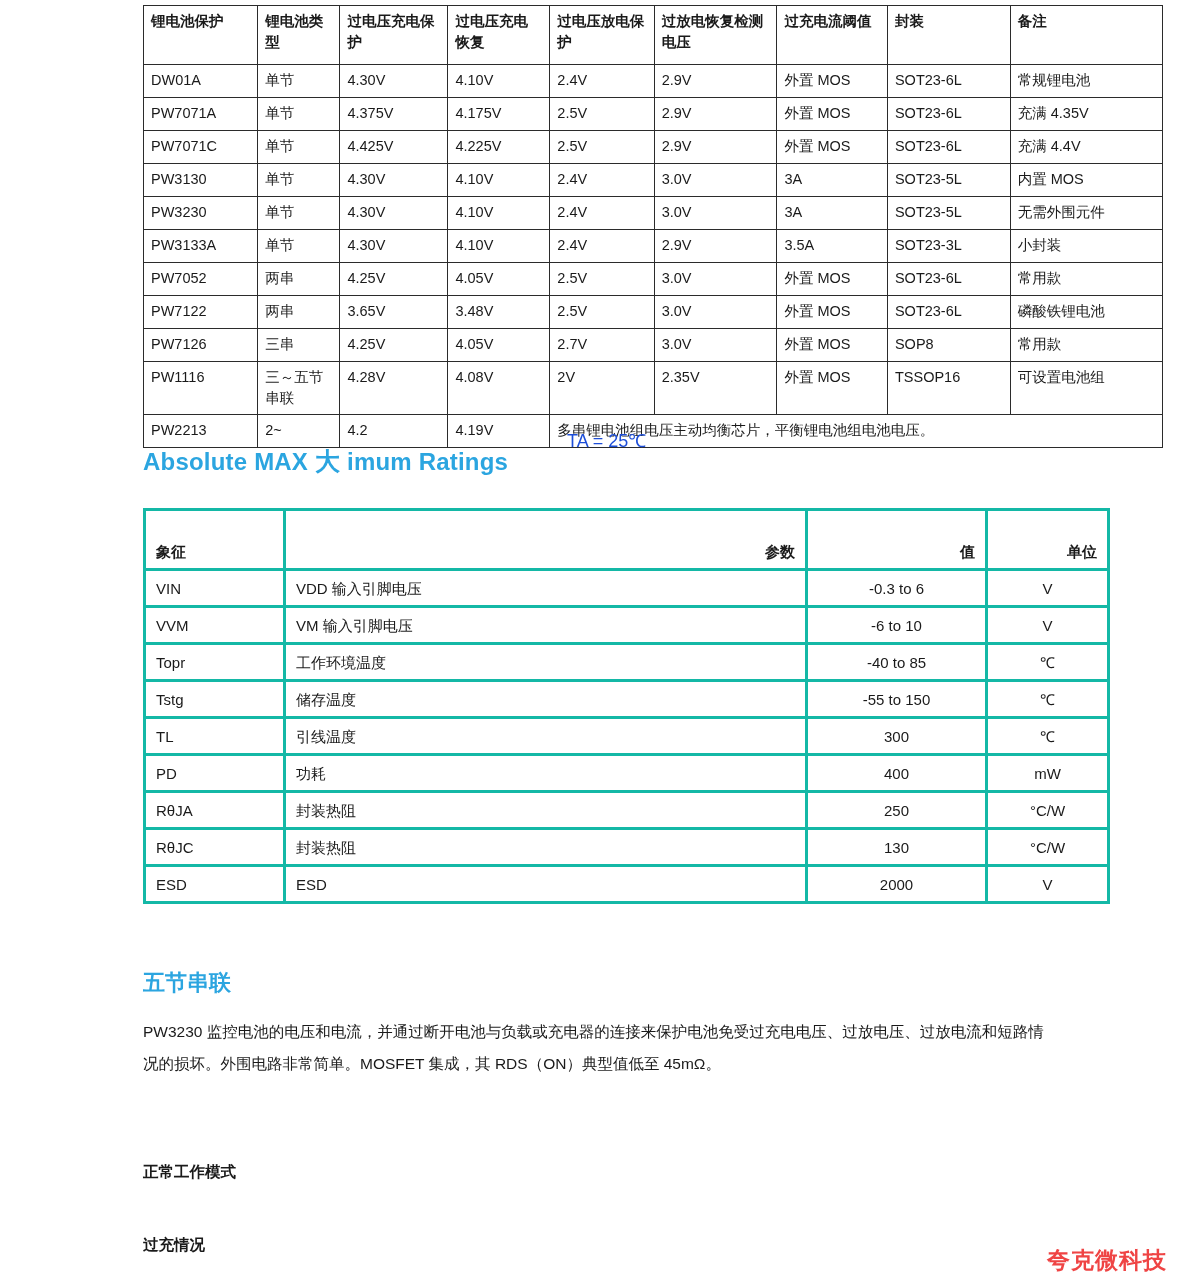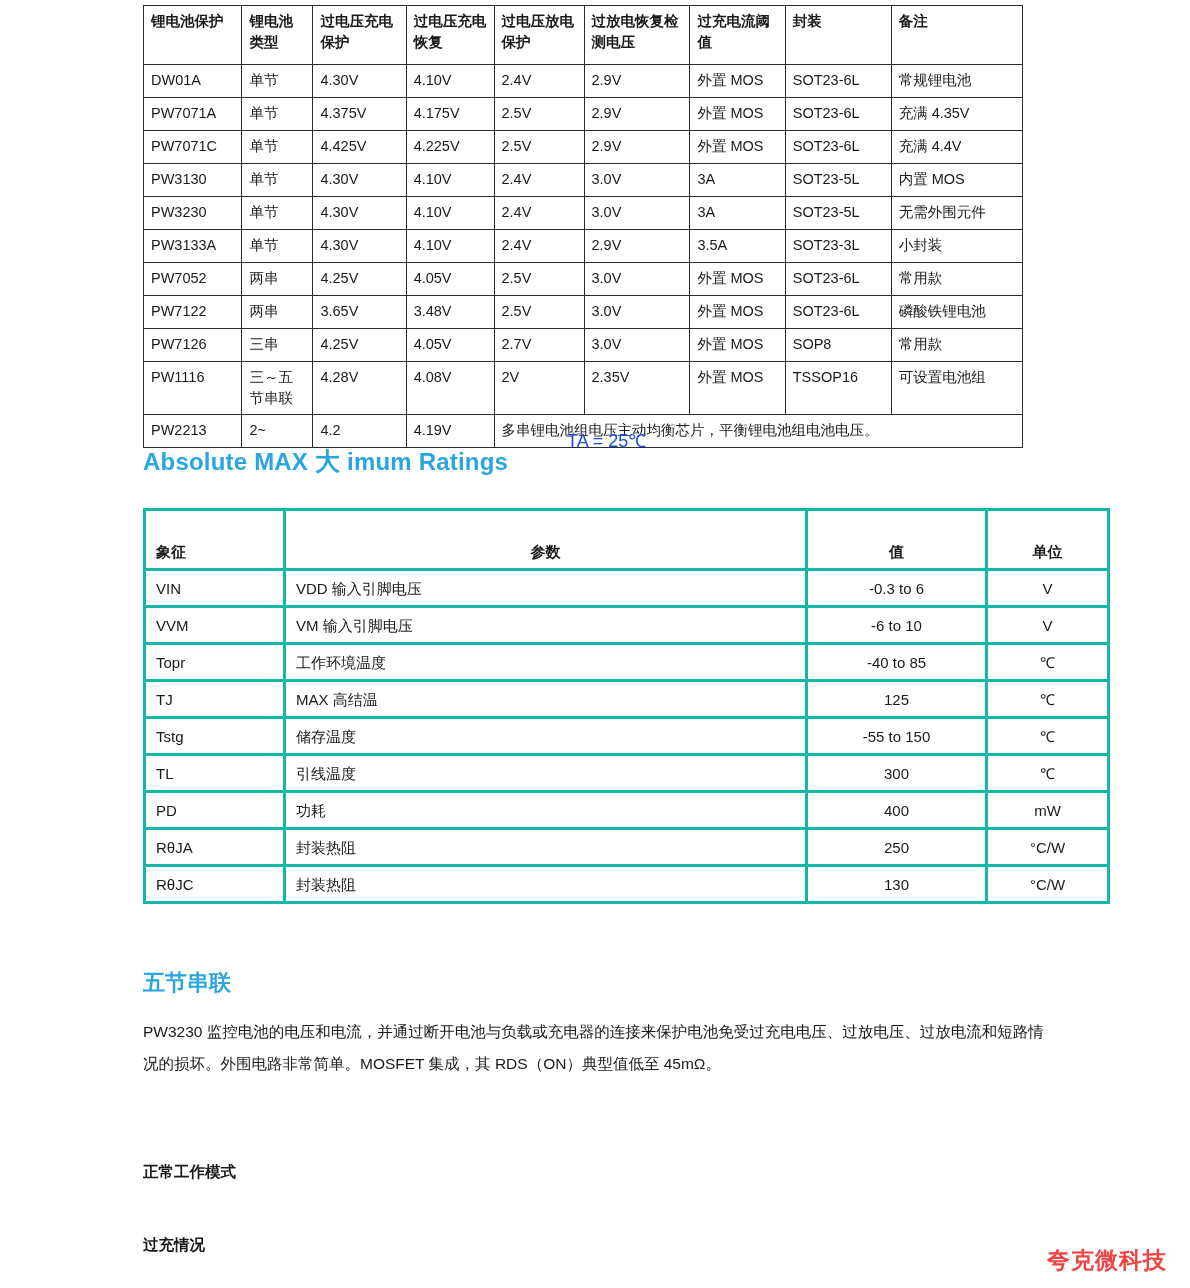--- a/index.html
+++ b/index.html
@@ -24,21 +24,21 @@
 
   
   .t1-wrap {
     position: absolute;
     left: 143px;
     top: 5px;
     width: 880px;
   }
   table.t1 {
     border-collapse: collapse;
-    width: 880px;
+    width: 1020px;
     table-layout: fixed;
     font-size: 14.5px;
   }
   table.t1 th, table.t1 td {
     border: 1px solid #2b2b2b;
     padding: 5px 7px;
     vertical-align: top;
     line-height: 1.45;
   }
   table.t1 th {
@@ -107,21 +107,21 @@
     font-weight: bold;
   }
   table.t2 tbody td {
     height: 22px;
   }
   .d1 { width: 140px; }
   .d2 { width: 522px; }
   .d3 { width: 180px; text-align: center; }
   .d4 { width: 122px; text-align: center; }
   .hdr-sym { text-align: left; }
-  .hdr-mid { text-align: center; }
+  .hdr-mid { text-align: right; }
 
   
   .heading-func {
     position: absolute;
     left: 143px;
     top: 968px;
     font-size: 22px;
     font-weight: bold;
     color: #2ba5e0;
   }
@@ -345,26 +345,20 @@
           <td class="d3">-6 to 10</td>
           <td class="d4">V</td>
         </tr>
         <tr>
           <td>Topr</td>
           <td>工作环境温度</td>
           <td class="d3">-40 to 85</td>
           <td class="d4">℃</td>
         </tr>
         <tr>
-          <td>TJ</td>
-          <td>MAX 高结温</td>
-          <td class="d3">125</td>
-          <td class="d4">℃</td>
-        </tr>
-        <tr>
           <td>Tstg</td>
           <td>储存温度</td>
           <td class="d3">-55 to 150</td>
           <td class="d4">℃</td>
         </tr>
         <tr>
           <td>TL</td>
           <td>引线温度</td>
           <td class="d3">300</td>
           <td class="d4">℃</td>
@@ -380,20 +374,26 @@
           <td>封装热阻</td>
           <td class="d3">250</td>
           <td class="d4">°C/W</td>
         </tr>
         <tr>
           <td>RθJC</td>
           <td>封装热阻</td>
           <td class="d3">130</td>
           <td class="d4">°C/W</td>
         </tr>
+        <tr>
+          <td>ESD</td>
+          <td>ESD</td>
+          <td class="d3">2000</td>
+          <td class="d4">V</td>
+        </tr>
       </tbody>
     </table>
   </div>
 
   <div class="heading-func">五节串联</div>
   <div class="para p1">PW3230  监控电池的电压和电流，并通过断开电池与负载或充电器的连接来保护电池免受过充电电压、过放电压、过放电流和短路情况的损坏。外围电路非常简单。MOSFET 集成，其 RDS（ON）典型值低至 45mΩ。</div>
 
   <div class="sub-h h1">正常工作模式</div>
 
   <div class="sub-h h2">过充情况</div>

